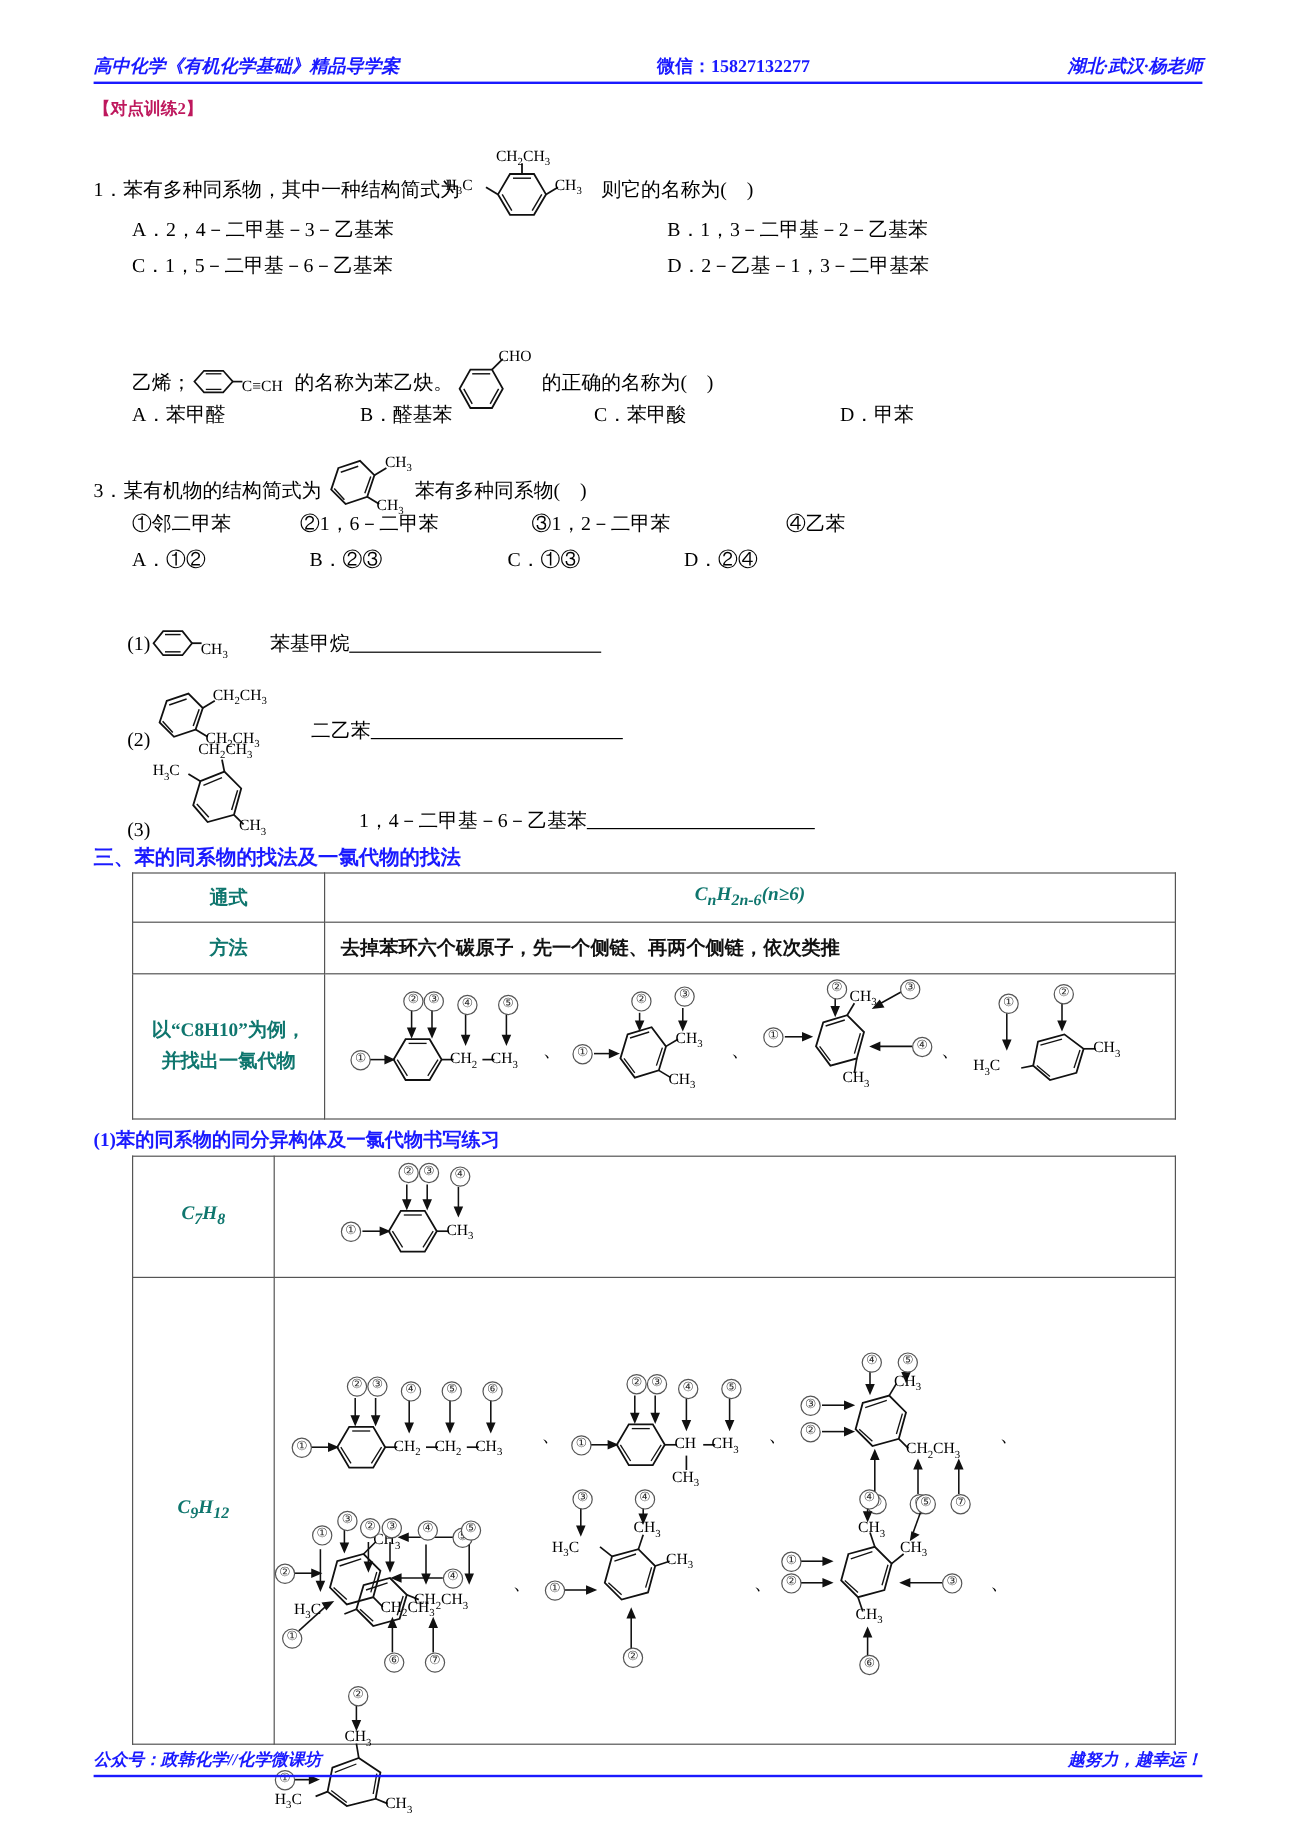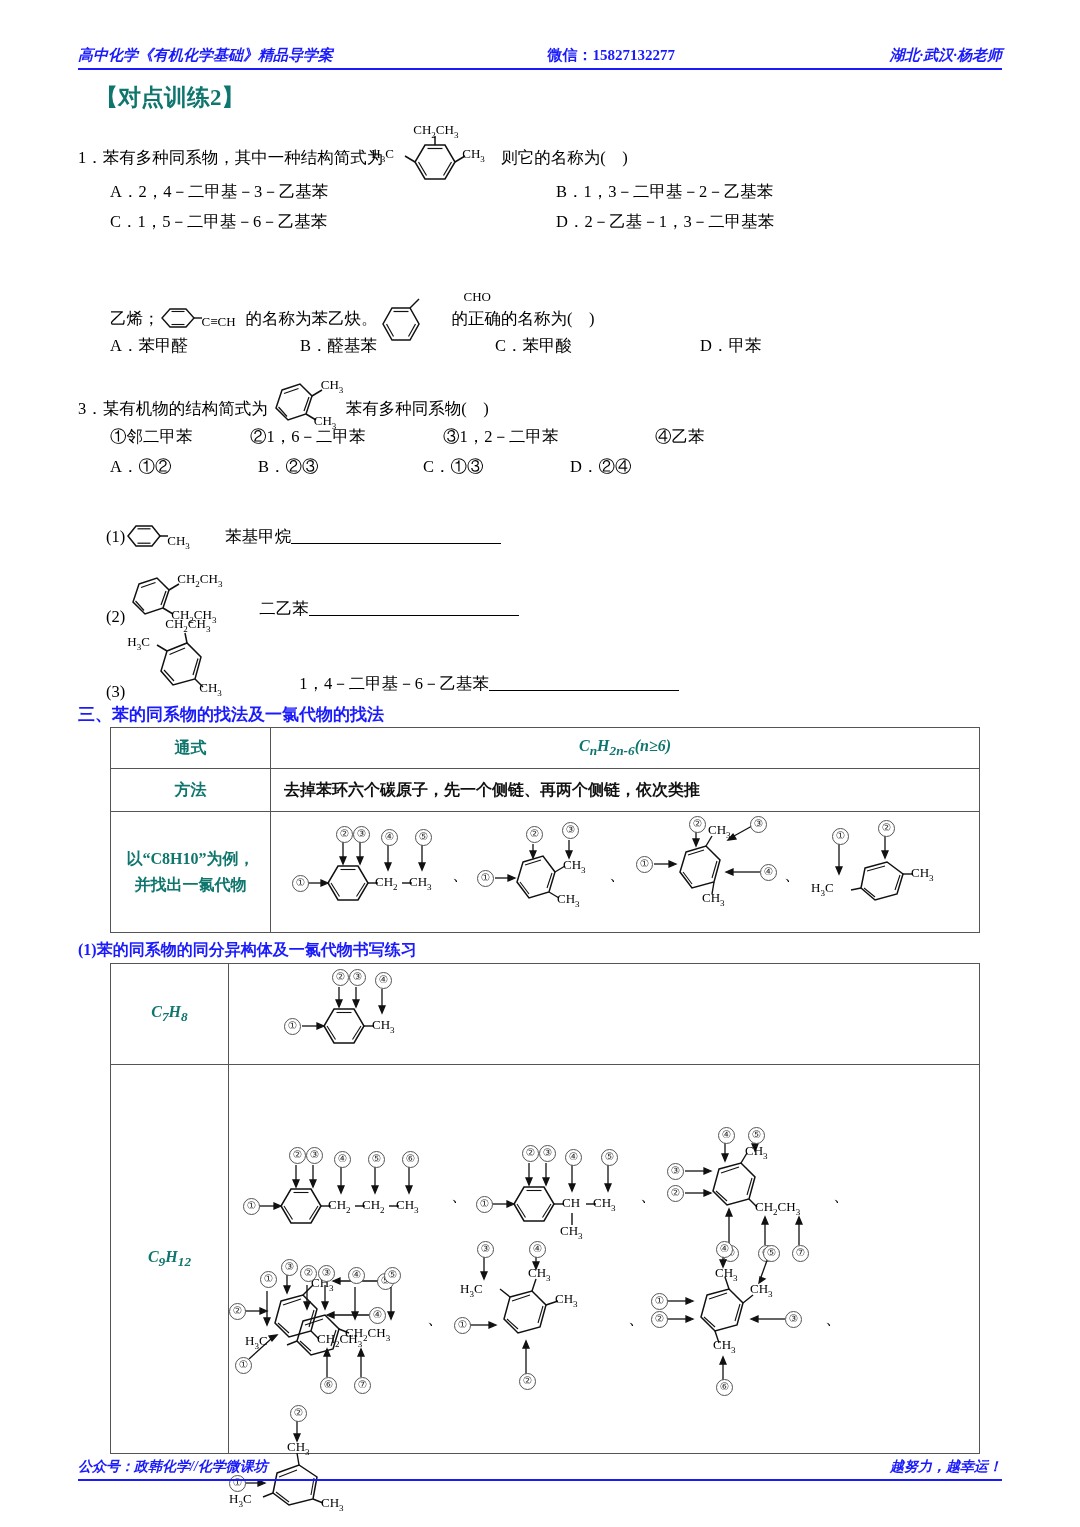--- a/index.html
+++ b/index.html
@@ -24,21 +24,21 @@
   .hdr .mid{font-style:normal;}
   .ftr{
     position:absolute;left:78px;top:1458px;width:924px;
     display:flex;justify-content:space-between;align-items:flex-end;
     color:#1a1aff;font-weight:bold;font-style:italic;
     font-size:14px;
     border-bottom:2px solid #1a1aff;padding-bottom:3px;
   }
 
   .sec-title{
-    position:absolute;font-weight:bold;font-size:23px;color:#0f766e;margin-left:17px;
+    position:absolute;font-weight:bold;font-size:14px;color:#be185d;
   }
   .blue-head{color:#1a1aff;font-weight:bold;font-size:17px;position:absolute;}
 
   .q{position:absolute;font-size:16.5px;line-height:26px;}
   .opt-col{position:absolute;font-size:16.5px;}
 
   .blank{
     display:inline-block;border-bottom:1.4px solid #000;vertical-align:-2px;
   }
 
@@ -111,21 +111,21 @@
       </svg>
       <span class="lbl" style="position:absolute;left:42px;top:6px;">C≡CH</span>
     </span><span>的名称为苯乙炔。</span><span class="mol" style="width:74px;height:58px;vertical-align:-22px;">
       <svg width="74" height="58" viewBox="0 0 74 58">
         <polygon points="14,20 32,20 41,36 32,52 14,52 5,36" fill="none" stroke="#111" stroke-width="1.5"></polygon>
         <line x1="8.5" y1="36" x2="15.5" y2="48.5" stroke="#111" stroke-width="1.2"></line>
         <line x1="15.5" y1="23.5" x2="30.5" y2="23.5" stroke="#111" stroke-width="1.2"></line>
         <line x1="30.5" y1="48.5" x2="37.5" y2="36" stroke="#111" stroke-width="1.2"></line>
         <line x1="32" y1="20" x2="41" y2="11" stroke="#111" stroke-width="1.5"></line>
       </svg>
-      <span class="lbl" style="position:absolute;left:38px;top:-4px;margin-left:48px;">CHO</span>
+      <span class="lbl" style="position:absolute;left:38px;top:-4px;">CHO</span>
     </span><span>的正确的名称为(</span><span>&nbsp;&nbsp;&nbsp;&nbsp;</span><span>)</span>
   </div>
 
   <div class="opt-col" style="left:110px;top:335px;">A．苯甲醛</div>
   <div class="opt-col" style="left:300px;top:335px;">B．醛基苯</div>
   <div class="opt-col" style="left:495px;top:335px;">C．苯甲酸</div>
   <div class="opt-col" style="left:700px;top:335px;">D．甲苯</div>
 
   <div class="q" style="left:78px;top:378px;width:940px;">
     <span>3．</span><span>某有机物的结构简式为</span><span class="mol" style="width:78px;height:56px;vertical-align:-20px;">

